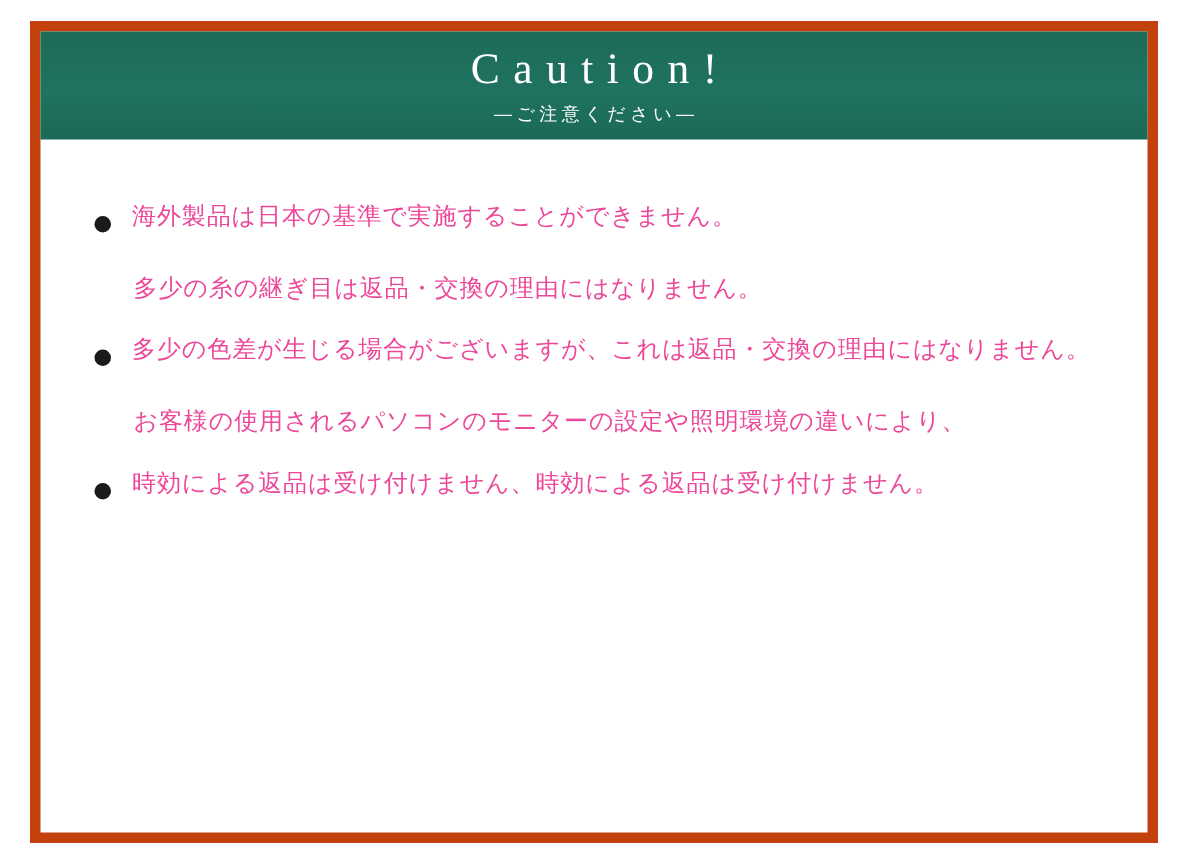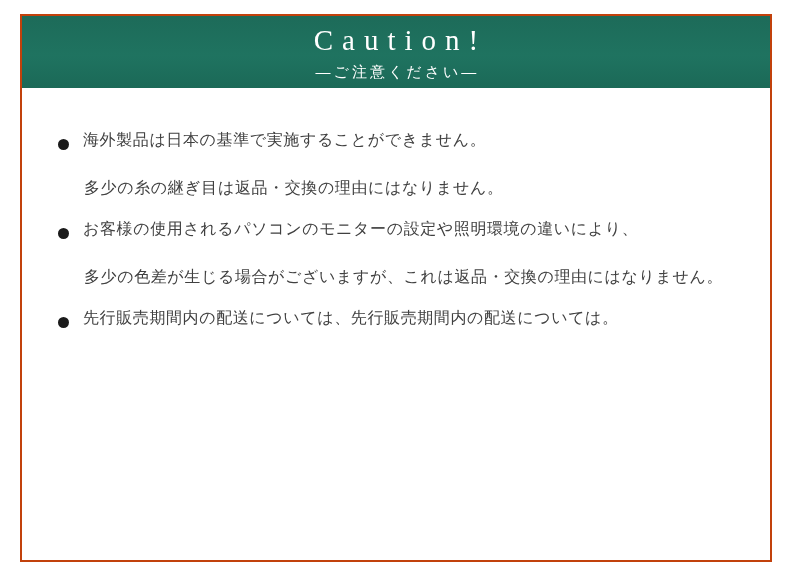--- a/index.html
+++ b/index.html
@@ -19,21 +19,21 @@
     height: 576px;
     background: #ffffff;
     box-sizing: border-box;
   }
   .card {
     position: absolute;
     left: 20px;
     top: 14px;
     width: 752px;
     height: 548px;
-    border: 2px solid #c2410c;
+    border: 7px solid #c2410c;
     background: #ffffff;
     box-sizing: border-box;
   }
   .header {
     position: absolute;
     left: 0;
     top: 0;
     width: 100%;
     height: 72px;
     background: #1f6f5c;
@@ -48,21 +48,21 @@
     color: #ffffff;
     font-size: 29px;
     letter-spacing: 9px;
     font-weight: 400;
     line-height: 1;
     padding-left: 9px;
     font-family: "Liberation Serif", serif;
   }
   .header-sub {
     color: #ffffff;
-    font-size: 15px;
+    font-size: 12px;
     letter-spacing: 3px;
     margin-top: 9px;
     line-height: 1;
     padding-left: 3px;
   }
   .body {
     position: absolute;
     left: 0;
     top: 72px;
     width: 100%;
@@ -81,25 +81,26 @@
     height: 11px;
     border-radius: 50%;
     background: #1a1a1a;
     margin-top: 7px;
     margin-right: 14px;
   }
   .lines {
     flex: 1 1 auto;
   }
   .line {
-    color: #404040;
+    color: #ec4899;
     font-size: 16px;
     line-height: 1;
     letter-spacing: 0.6px;
     white-space: nowrap;
+    font-family: Liberation Mono, monospace;
   }
   .line + .line {
     margin-top: 32px;
     padding-left: 1px;
   }
 </style>
 </head>
 <body>
 
 <div class="page">
@@ -116,28 +117,28 @@
         <span class="bullet"></span>
         <div class="lines">
           <div class="line">海外製品は日本の基準で実施することができません。</div>
           <div class="line">多少の糸の継ぎ目は返品・交換の理由にはなりません。</div>
         </div>
       </div>
 
       <div class="item">
         <span class="bullet"></span>
         <div class="lines">
+          <div class="line">多少の色差が生じる場合がございますが、これは返品・交換の理由にはなりません。</div>
           <div class="line">お客様の使用されるパソコンのモニターの設定や照明環境の違いにより、</div>
-          <div class="line">多少の色差が生じる場合がございますが、これは返品・交換の理由にはなりません。</div>
         </div>
       </div>
 
 
       <div class="item">
         <span class="bullet"></span>
         <div class="lines">
-          <div class="line">先行販売期間内の配送については、先行販売期間内の配送については。</div>
+          <div class="line">時効による返品は受け付けません、時効による返品は受け付けません。</div>
         </div>
       </div>
 
     </div>
   </div>
 </div>
 
 </body></html>

